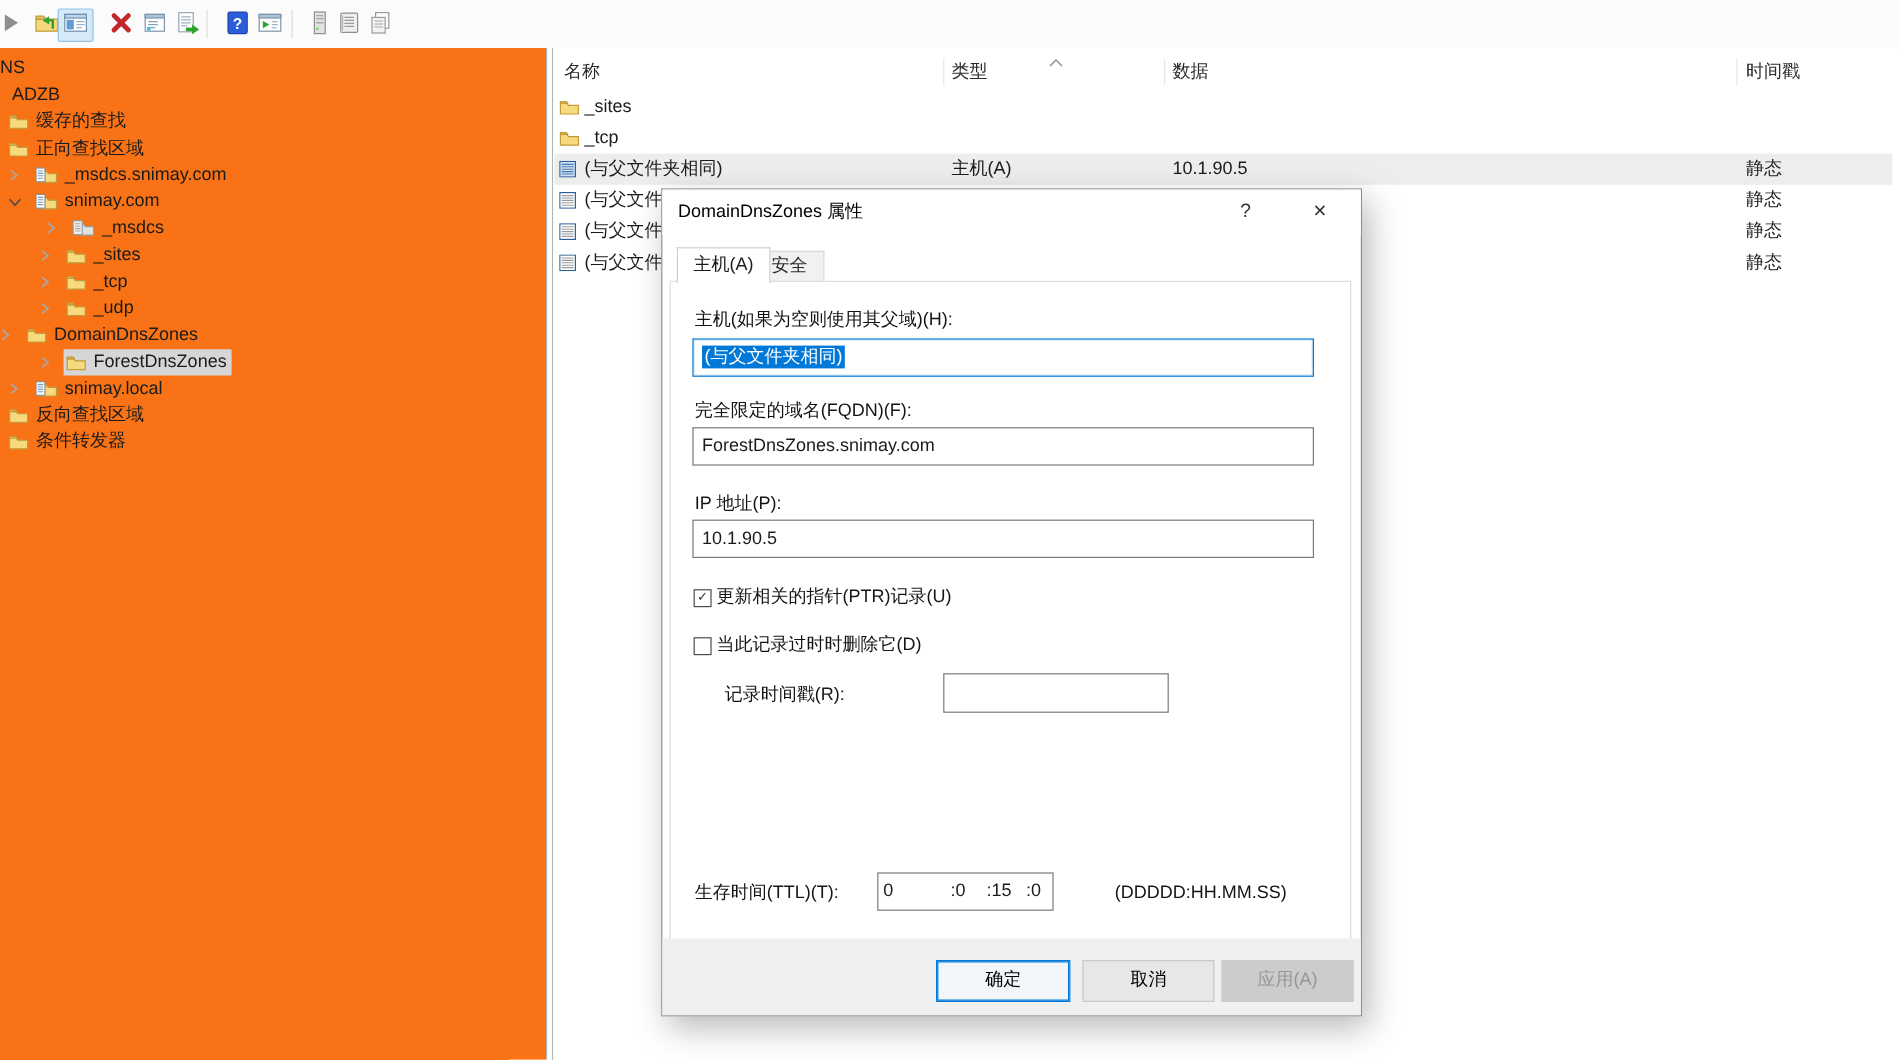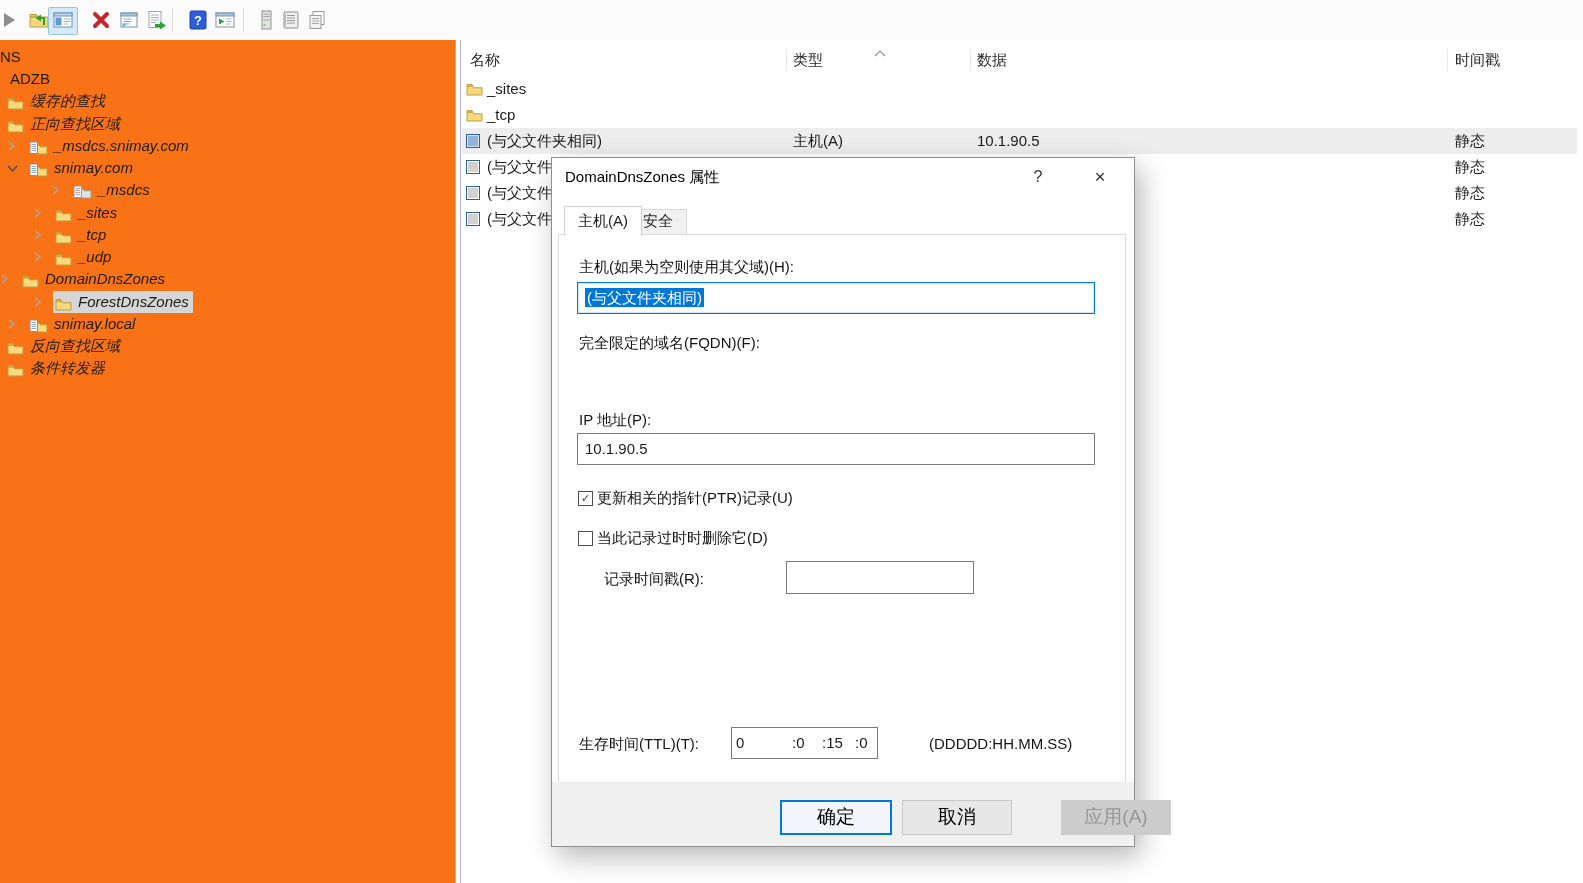--- a/index.html
+++ b/index.html
@@ -20,21 +20,21 @@
 
   
   .tree-panel{left:0;top:40px;width:455px;height:843px;background:#f97316;}
   .vdivider{left:455px;top:40px;width:4px;height:843px;background:#fff;border-left:1px solid #b3b3b3;border-right:1px solid #b3b3b3;}
   .list-panel{left:461px;top:40px;width:1122px;height:843px;background:#fff;}
 
   
   .tree-row{position:absolute;left:0;height:22px;display:flex;align-items:center;white-space:nowrap;}
   .tree-row .exp{width:20px;display:inline-flex;align-items:center;justify-content:flex-start;flex:none;}
   .tree-row .ticon{display:inline-flex;align-items:center;margin-right:6px;flex:none;}
-  .selwrap{display:inline-flex;align-items:flex-end;padding:2px 4px 2px 2px;border-radius:1px;font-style:italic;}
+  .selwrap{display:inline-flex;align-items:center;padding:2px 4px 2px 2px;border-radius:1px;}
   .selwrap.sel{background:#d6d6d6;}
   .tlabel{line-height:18px;}
 
   
   .lhead{position:absolute;top:5px;height:30px;line-height:30px;color:#2b2b2b;}
   .hsep{position:absolute;top:9px;width:1px;height:22px;background:#e6e6e6;}
   .sortcaret{position:absolute;}
   
   .list-row{position:absolute;left:1px;width:1115px;height:26px;}
   .list-row.sel{background:#ededee;}
@@ -54,24 +54,24 @@
   .tab.inactive{top:51px;height:25px;background:#f1f1f1;border:1px solid #d9d9d9;border-bottom:none;color:#2b2b2b;font-family:Liberation Mono, monospace;}
   .tabpage{position:absolute;left:6px;top:76px;width:566px;height:548px;background:#fff;border:1px solid #dcdcdc;}
   .flabel{position:absolute;height:18px;line-height:18px;color:#141414;white-space:nowrap;}
   .tbox{position:absolute;background:#fff;border:1px solid #7a7a7a;line-height:30px;padding:0 7px;white-space:nowrap;}
   .tbox.focus{border:1px solid #0078d7;box-shadow:0 0 0 1px #cfe4f7 inset;}
   .seltext{background:#0078d7;color:#fff;padding:1px 2px;}
   .cbox{position:absolute;width:13px;height:13px;background:#fff;border:1px solid #4d4d4d;font-size:11px;line-height:12px;text-align:center;color:#3a3a3a;}
   .ttlbox{position:absolute;border:1px solid #7a7a7a;background:#fff;display:flex;align-items:center;line-height:30px;}
   .ttlseg{display:inline-block;}
   .btnstrip{position:absolute;left:0;top:624px;width:100%;height:64px;background:#f0f0f0;}
-  .dbtn{position:absolute;top:18px;height:33px;text-align:center;line-height:31px;font-size:19px;}
+  .dbtn{position:absolute;top:18px;height:33px;text-align:center;line-height:31px;font-size:15px;}
   .dbtn.ok{background:#f2f6fa;border:1px solid #0078d7;box-shadow:inset 0 0 0 1px #0078d7;color:#000;}
   .dbtn.cancel{background:#e7e7e7;border:1px solid #c9c9c9;color:#000;}
-  .dbtn.apply{background:#cccccc;border:1px solid #cccccc;color:#969696;margin-left:43px;}
+  .dbtn.apply{background:#cccccc;border:1px solid #cccccc;color:#969696;}
 </style>
 </head>
 <body>
 
 <div class="abs toolbar" id="toolbar">
     <span class="tbtn" style="left: -6px;">
       <span><svg width="22" height="22">
           <polygon points="6,4 17,11 6,18" fill="#8e8e8e"></polygon>
         </svg></span>
     </span>
@@ -207,21 +207,21 @@
         <span class="ticon">
           <svg width="19" height="14" viewBox="0 0 19 14">
             <path d="M5 4 h5 l1.2 1.8 H18 V13 H5 Z" fill="#f7da7e" stroke="#c19b3b"></path>
             <rect x="1" y="1" width="7.5" height="11.5" fill="#fafafa" stroke="#8d8d8d"></rect>
             <path d="M2.5 3.5 h4.5 M2.5 5.5 h4.5 M2.5 7.5 h4.5 M2.5 9.5 h4.5" stroke="#7e9cc0" stroke-width="0.9"></path>
           </svg>
         </span>
         <span class="tlabel">snimay.com</span>
       </span>
     </div>
-    <div class="tree-row" style="top: 139px; padding-left: 51px;">
+    <div class="tree-row" style="top: 139px; padding-left: 38px;">
       <span class="exp">
         <svg width="9" height="10">
           <polyline points="2,1 7,5 2,9" fill="none" stroke="#a8a8a8" stroke-width="1.4"></polyline>
         </svg>
       </span>
       <span class="selwrap">
         <span class="ticon">
           <svg width="19" height="14" viewBox="0 0 19 14">
             <path d="M5 4 h5 l1.2 1.8 H18 V13 H5 Z" fill="#e2e2e2" stroke="#9a9a9a"></path>
             <rect x="1" y="1" width="7.5" height="11.5" fill="#f2f2f2" stroke="#9a9a9a"></rect>
@@ -442,20 +442,21 @@
   <div class="tab inactive" style="left:77px;">安全</div>
 
   <div class="tabpage"></div>
 
   <div class="flabel" style="left:27px;top:100px;">主机(如果为空则使用其父域)(H):</div>
   <div class="tbox focus" style="left:25px;top:124px;width:502px;height:30px;">
     <span class="seltext">(与父文件夹相同)</span>
   </div>
 
   <div class="flabel" style="left:27px;top:176px;">完全限定的域名(FQDN)(F):</div>
+  <div class="tbox" style="left:25px;top:198px;width:502px;height:30px;">ForestDnsZones.snimay.com</div>
 
   <div class="flabel" style="left:27px;top:253px;">IP 地址(P):</div>
   <div class="tbox" style="left:25px;top:275px;width:502px;height:30px;">10.1.90.5</div>
 
   <div class="cbox" style="left:26px;top:333px;" id="cb-ptr">✓</div>
   <div class="flabel" style="left:45px;top:331px;">更新相关的指针(PTR)记录(U)</div>
 
   <div class="cbox" style="left:26px;top:373px;" id="cb-stale"></div>
   <div class="flabel" style="left:45px;top:371px;">当此记录过时时删除它(D)</div>
 

